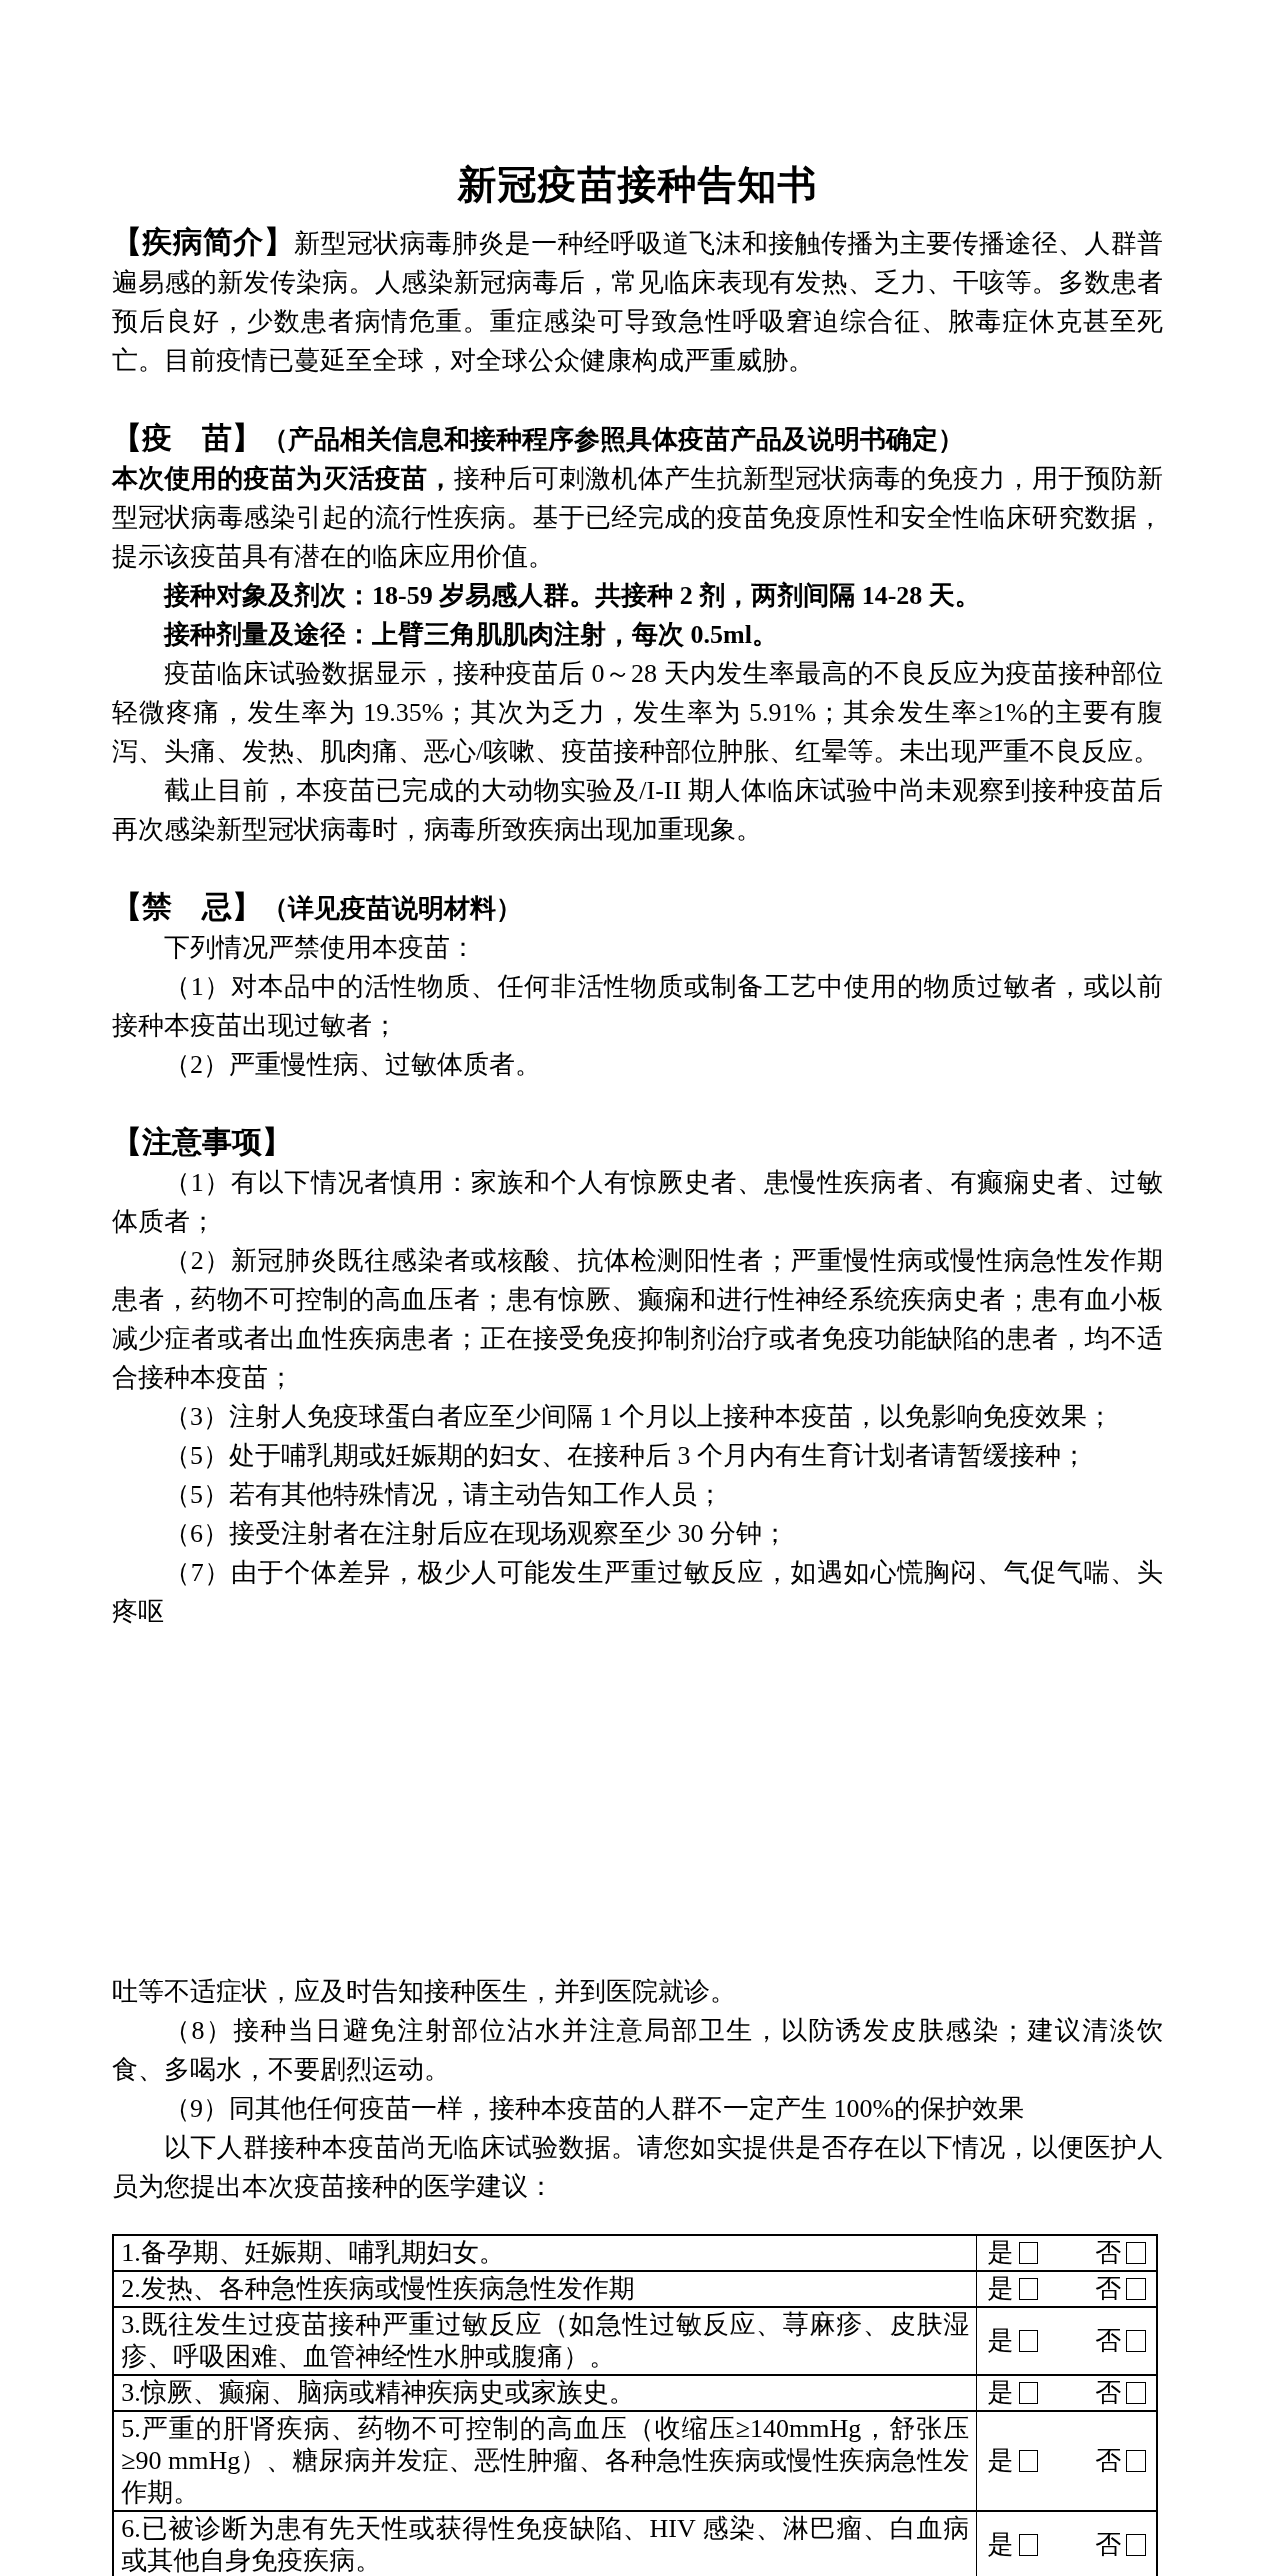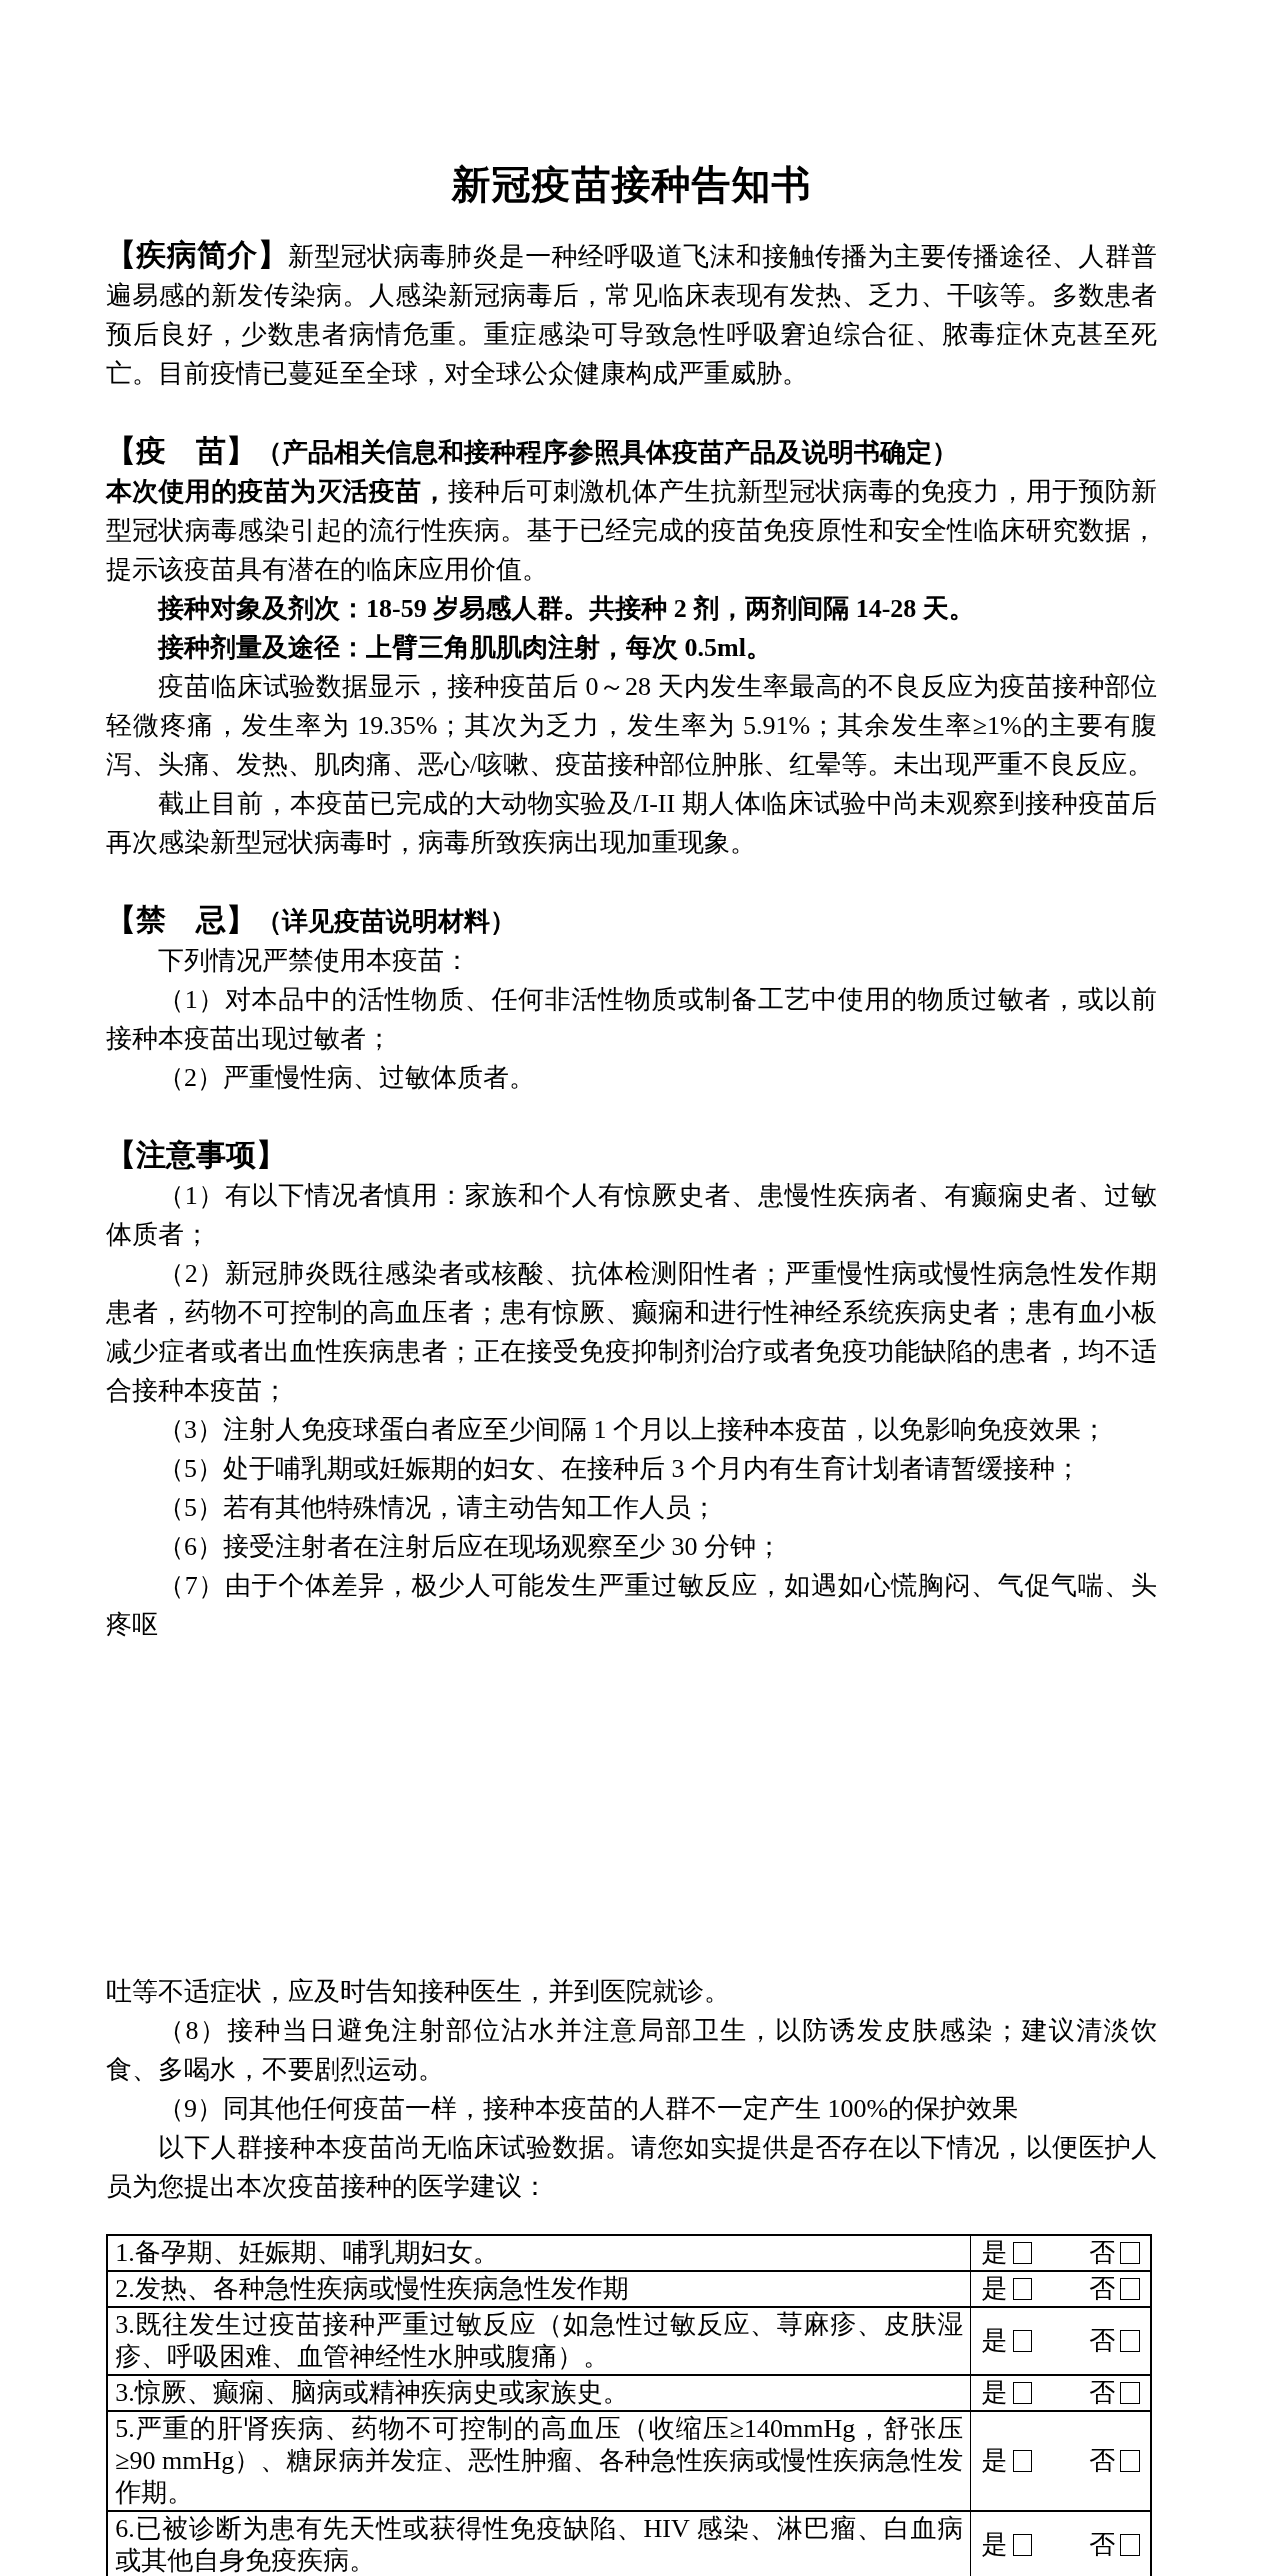--- a/index.html
+++ b/index.html
@@ -3,36 +3,36 @@
 <meta charset="utf-8">
 <style>
   html,body{margin:0;padding:0;background:#ffffff;}
   body{
     width:1278px;
     font-family:"Liberation Serif","DejaVu Serif",serif;
     color:#000;
   }
   .doc{width:1278px;height:3614px;background:#fff;position:relative;overflow:hidden;}
   .page{width:1278px;height:1807px;position:relative;overflow:hidden;}
-  .content{position:absolute;left:106px;width:1051px;top:0;}
+  .content{position:absolute;left:112px;width:1051px;top:0;}
   p{margin:0;}
   .body-p{
     font-size:26px;line-height:39px;
     text-align:justify;
   }
   .indent{text-indent:2em;}
   .doc-title{
     margin-top:155px;
     font-size:39px;line-height:59px;font-weight:bold;
     text-align:center;letter-spacing:1px;
   }
   .sec-head{font-weight:bold;font-size:30px;}
   .sec-line{font-size:26px;line-height:38px;text-align:justify;}
   .gap-top{margin-top:39px;}
-  .first-p{margin-top:21px;}
+  .first-p{margin-top:8px;}
   .bold{font-weight:bold;}
   
   table.screen{
     border-collapse:collapse;
     width:1046px;
     margin-top:28px;
     table-layout:fixed;
   }
   table.screen{border:2.6px solid #000;}
   table.screen td{

